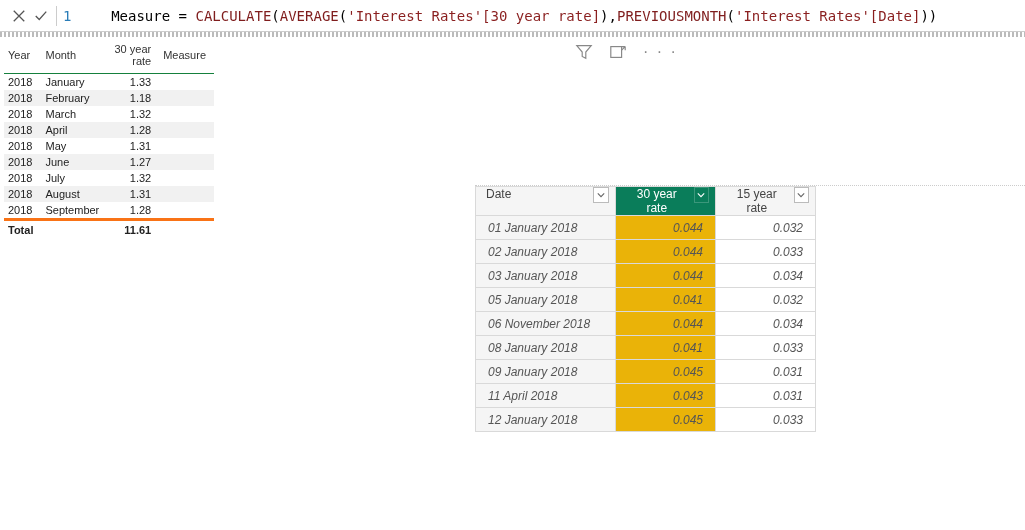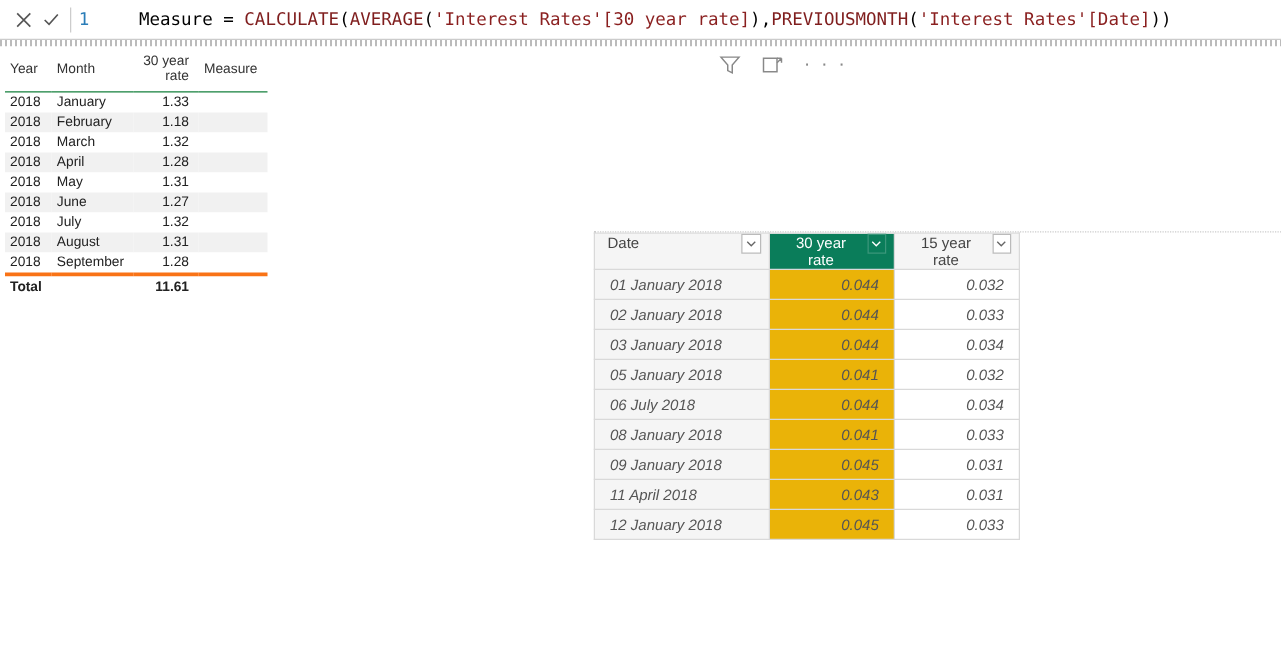--- a/index.html
+++ b/index.html
@@ -346,21 +346,21 @@
               <td class="date">03 January 2018</td>
               <td class="num sel">0.044</td>
               <td class="num">0.034</td>
             </tr>
             <tr>
               <td class="date">05 January 2018</td>
               <td class="num sel">0.041</td>
               <td class="num">0.032</td>
             </tr>
             <tr>
-              <td class="date">06 July 2018</td>
+              <td class="date">06 November 2018</td>
               <td class="num sel">0.044</td>
               <td class="num">0.034</td>
             </tr>
             <tr>
               <td class="date">08 January 2018</td>
               <td class="num sel">0.041</td>
               <td class="num">0.033</td>
             </tr>
             <tr>
               <td class="date">09 January 2018</td>

